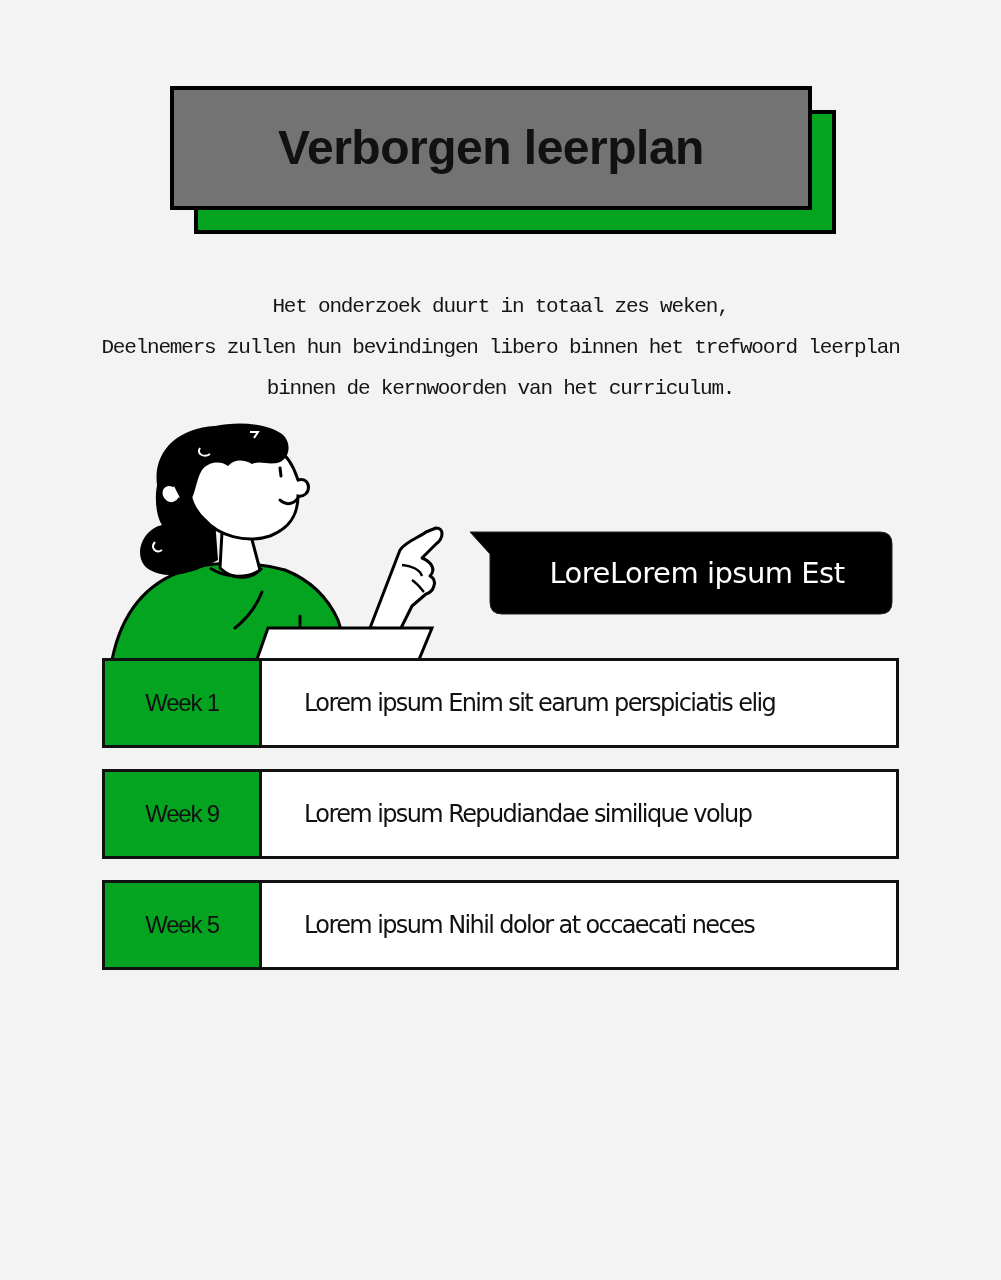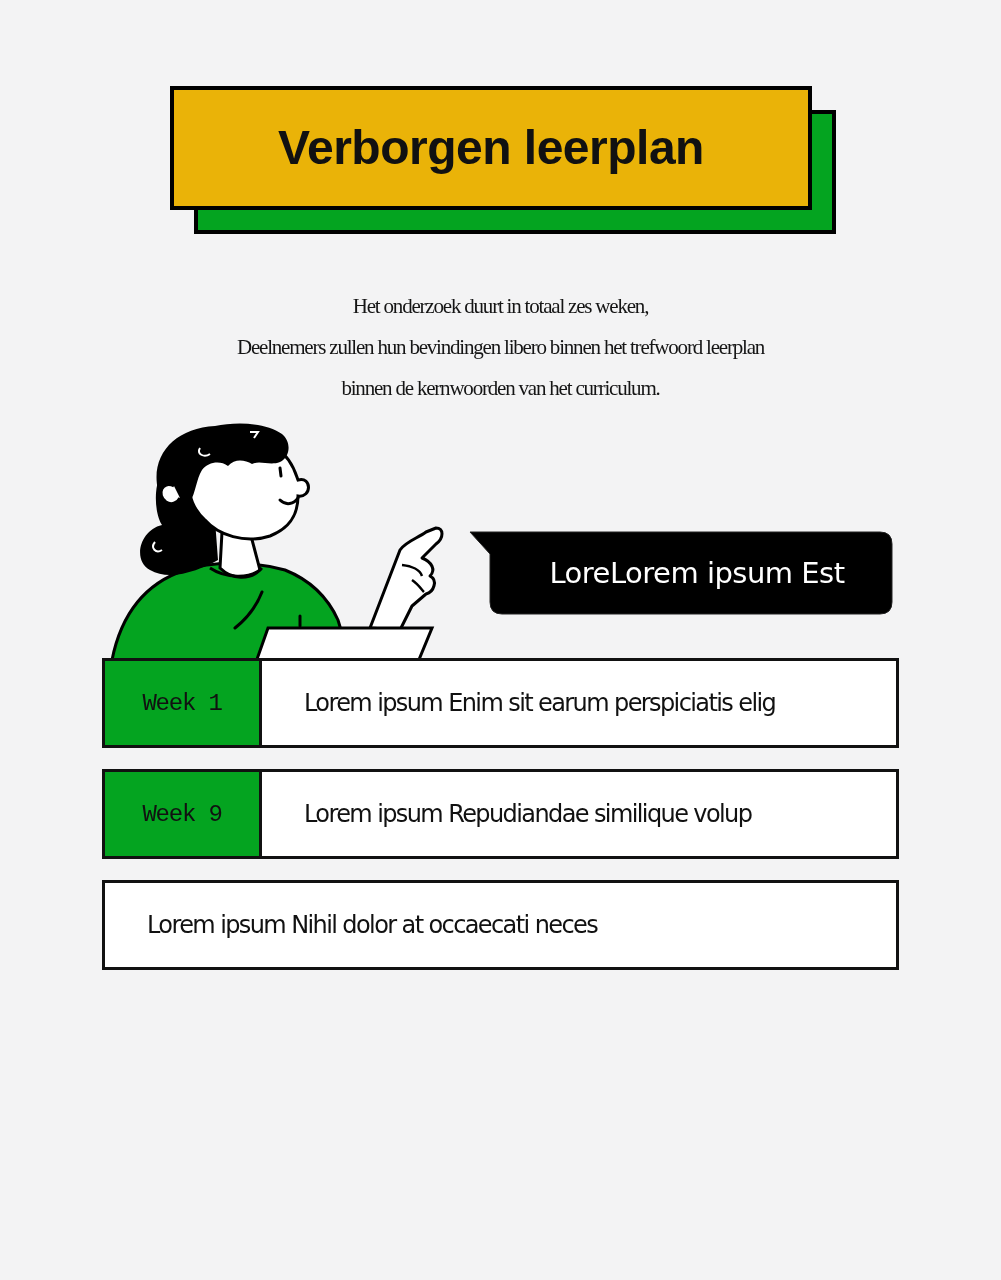--- a/index.html
+++ b/index.html
@@ -11,28 +11,28 @@
     font-family: "Liberation Sans", sans-serif;
     color: #111;
   }
   .title-wrap { position: absolute; left: 170px; top: 86px; width: 666px; height: 150px; }
   .title-shadow {
     position: absolute; left: 24px; top: 24px; width: 642px; height: 124px;
     box-sizing: border-box; border: 4px solid #000; background: #04a420;
   }
   .title-box {
     position: absolute; left: 0; top: 0; width: 642px; height: 124px;
-    box-sizing: border-box; border: 4px solid #000; background: #eab308;
+    box-sizing: border-box; border: 4px solid #000; background: #737373;
     display: flex; align-items: center; justify-content: center;
   }
   .title-text { font-weight: bold; font-size: 48px; letter-spacing: -0.5px; margin-top: -2px; }
 
   .intro {
     position: absolute; left: 0; top: 286px; width: 1001px; text-align: center;
-    font-family: Liberation Serif, serif; font-size: 21px; letter-spacing: -1.2px;
+    font-family: Liberation Mono, monospace; font-size: 21px; letter-spacing: -1.2px;
     line-height: 41px; color: #151515;
   }
   .intro div { white-space: nowrap; }
 
   .illustration { position: absolute; left: 100px; top: 420px; width: 360px; height: 250px; }
 
   .bubble { position: absolute; left: 468px; top: 530px; width: 426px; height: 86px; }
   .bubble-text {
     position: absolute; left: 22px; top: 2px; width: 404px; height: 82px;
     display: flex; align-items: center; justify-content: center;
@@ -42,21 +42,21 @@
 
   .weeks { position: absolute; left: 102px; top: 658px; width: 797px; }
   .week-row {
     position: relative; height: 90px; margin-bottom: 21px;
     box-sizing: border-box; border: 3px solid #111; background: #fff;
     display: flex;
   }
   .week-label {
     width: 154px; background: #04a420; border-right: 3px solid #111;
     display: flex; align-items: center; justify-content: center;
-    font-family: Liberation Mono, monospace; font-size: 24px; letter-spacing: -1.2px; color: #111;
+    font-family: Liberation Sans, sans-serif; font-size: 24px; letter-spacing: -1.2px; color: #111;
   }
   .week-desc {
     flex: 1; display: flex; align-items: center; padding-left: 42px;
     font-family: "DejaVu Sans", sans-serif; font-size: 24px; letter-spacing: -1.6px; color: #111;
     white-space: nowrap;
   }
 </style>
 </head>
 <body>
 
@@ -117,15 +117,16 @@
 <div class="weeks">
   <div class="week-row">
     <div class="week-label">Week 1</div>
     <div class="week-desc">Lorem ipsum Enim sit earum perspiciatis elig</div>
   </div>
   <div class="week-row">
     <div class="week-label">Week 9</div>
     <div class="week-desc">Lorem ipsum Repudiandae similique volup</div>
   </div>
   <div class="week-row">
+    <div class="week-label">Week 5</div>
     <div class="week-desc">Lorem ipsum Nihil dolor at occaecati neces</div>
   </div>
 </div>
 
 </body></html>

